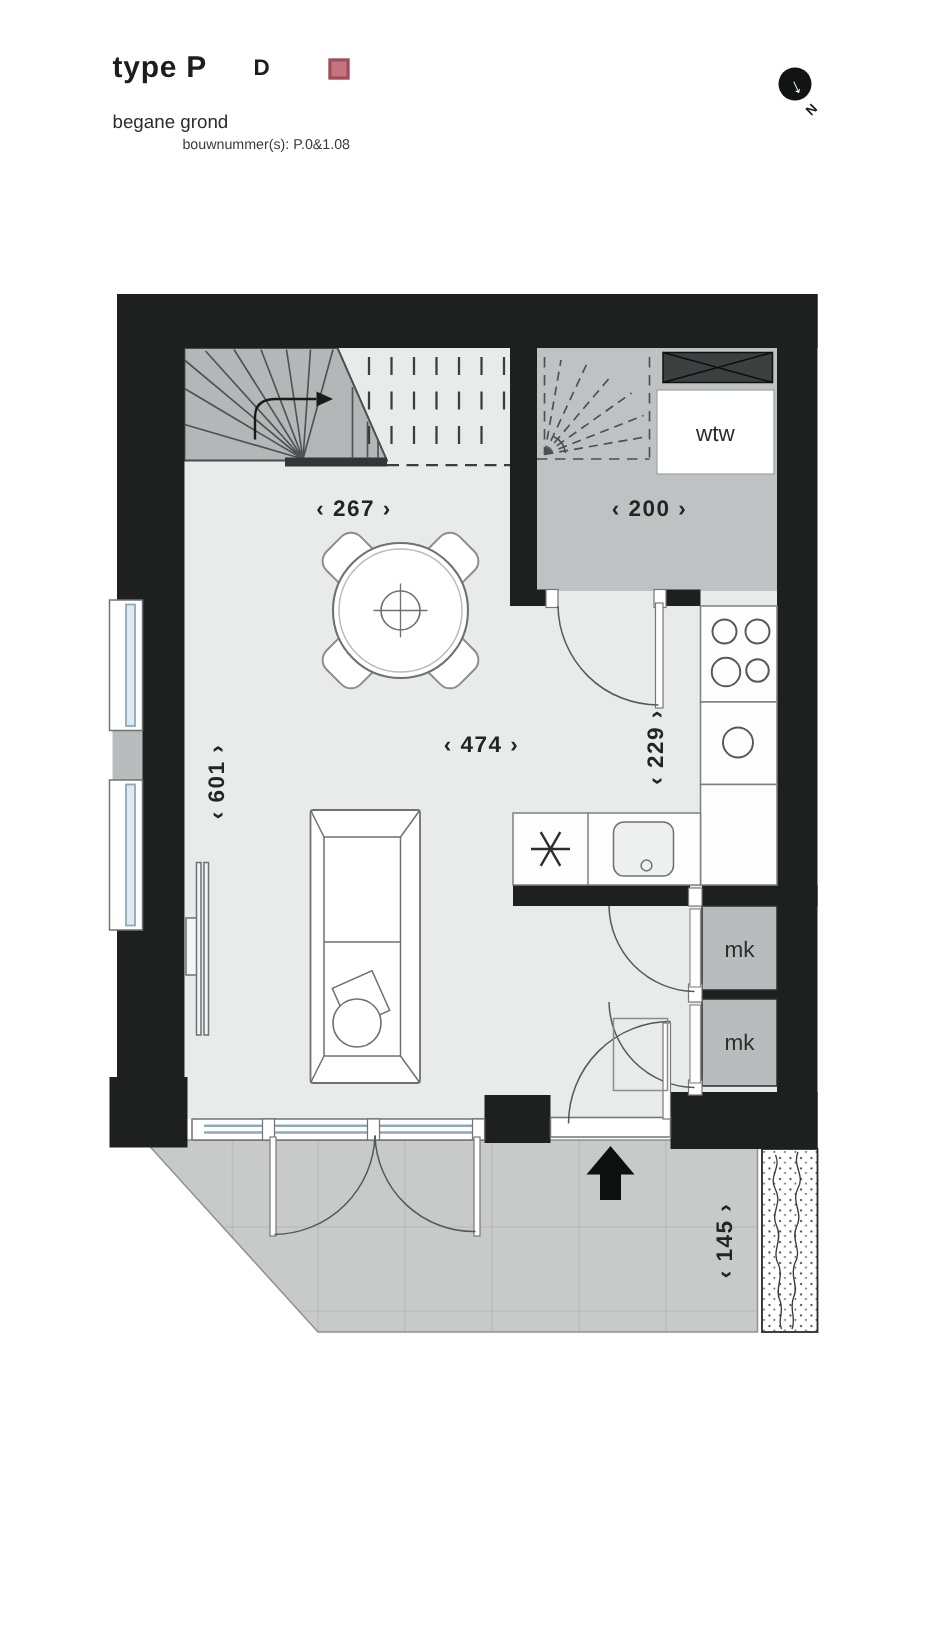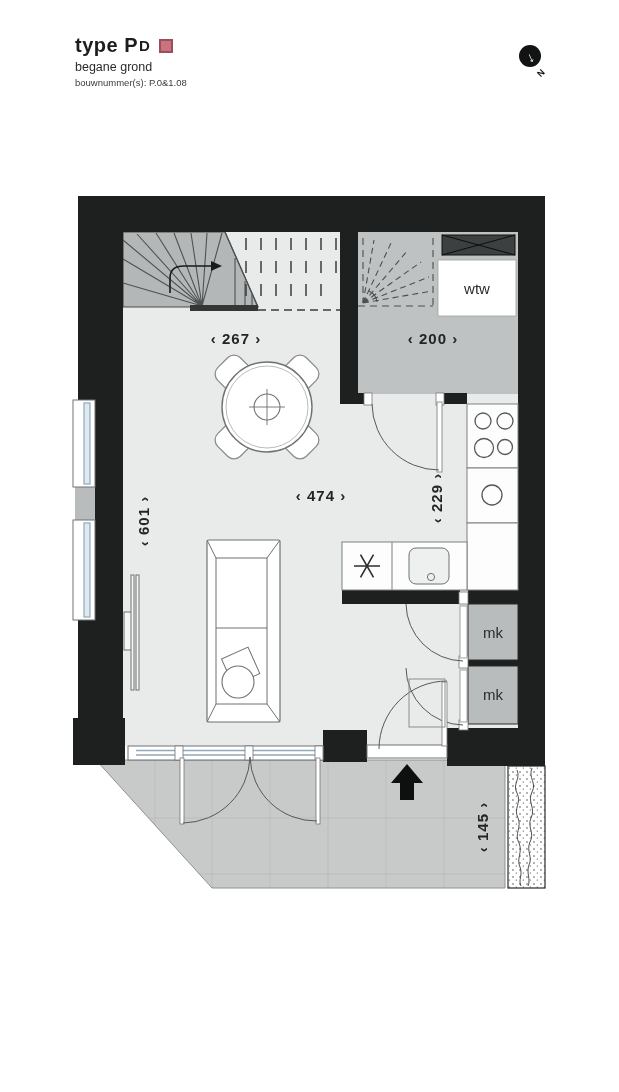--- a/index.html
+++ b/index.html
@@ -1,22 +1,22 @@
 <!DOCTYPE html>
 <html><head>
 <meta charset="utf-8">
 <style>
   html,body{margin:0;padding:0;background:#fff;}
   .page{position:relative;width:619px;height:1092px;background:#ffffff;overflow:hidden;
         font-family:"Liberation Sans", sans-serif;}
   .hdr{position:absolute;left:75px;top:34px;color:#1d1f20;}
-  .hdr-title{font-size:20px;font-weight:bold;letter-spacing:.5px;color:#1b1d1e;display:flex;align-items:center;}
+  .hdr-title{font-size:20px;font-weight:bold;letter-spacing:.5px;color:#1b1d1e;display:flex;align-items:center;gap:30px;}
   .hdr-title .small-cap{font-size:15px;font-weight:bold;margin-left:1px;}
   .type-chip{display:inline-block;width:10px;height:10px;background:#ca7380;border:2px solid #9c4f5b;margin-left:9px;}
-  .hdr-sub{font-size:12.5px;color:#2a2c2c;margin-top:3px;}
+  .hdr-sub{font-size:12.5px;color:#2a2c2c;margin-top:17px;}
   .hdr-bnr{font-size:9.5px;color:#3a3c3c;margin-top:3px;text-align:right;}
   svg text{font-family:"Liberation Sans", sans-serif;}
   .dim{font-size:15px;font-weight:bold;fill:#232525;letter-spacing:1px;}
   .room-label{font-size:15px;fill:#2b2d2d;}
 </style>
 </head>
 <body>
 
 <div class="page">
 

